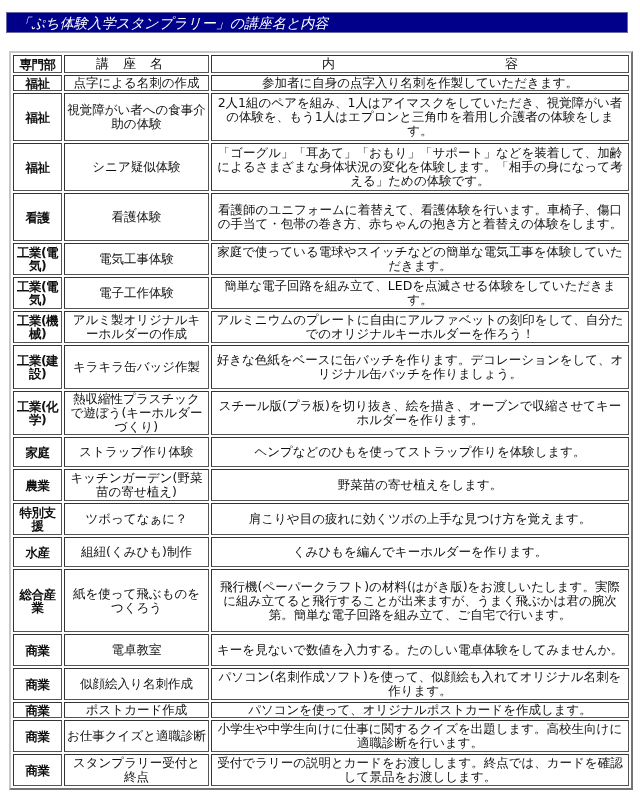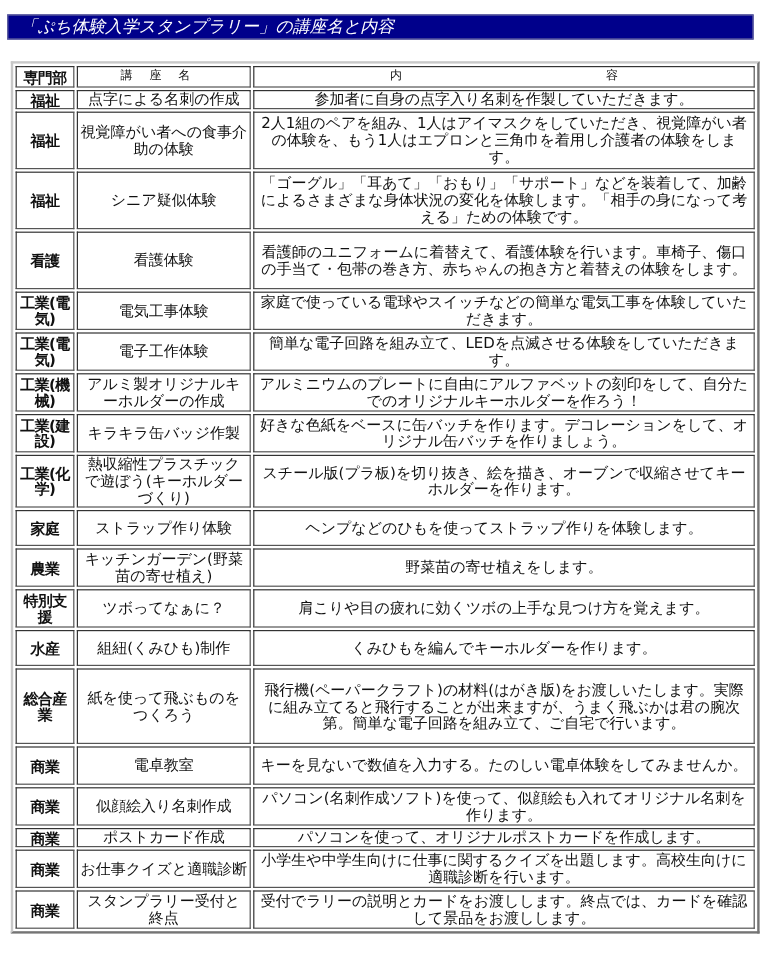--- a/index.html
+++ b/index.html
@@ -7,21 +7,21 @@
          font-family: "DejaVu Sans", "Liberation Sans", sans-serif; color: #111; }
   .title-bar { position: absolute; left: 6px; top: 12px; width: 622px; height: 21px;
                background: #00008b; border: 1px solid #6a6aa0; color: #fff;
                font-size: 14px; line-height: 21px; padding-left: 10px; box-sizing: border-box; white-space: nowrap; font-style: italic; }
   .tbl-wrap { position: absolute; left: 9px; top: 51px; width: 624px;
               border: 2px outset #c8c8c8; background: #fff; box-sizing: border-box; }
   table { border-collapse: separate; border-spacing: 2px; width: 100%; table-layout: fixed; }
   td, th { border: 1px solid #555; border-top-color:#333; border-left-color:#333;
            font-weight: normal; font-size: 12.5px; line-height: 14px; padding: 0 2px;
            vertical-align: middle; overflow: hidden; text-align: center; }
-  th { font-size: 10px; height: 16px; }
+  th { font-size: 13px; height: 16px; }
   col.c1 { width: 49px; } col.c2 { width: 145px; }
   .dept { text-align: center; font-size: 12.5px; line-height: 13px; letter-spacing: -0.5px; font-weight: bold; }
   .th-course span, .th-content span { display:inline-block; }
   .th-course { text-align: center; letter-spacing: 14px; }
   .th-content { text-align: center; }
   .th-content .gap { width: 170px; display:inline-block; }
   .watermark { position: absolute; right: 10px; bottom: 9px; font-family: "DejaVu Sans", sans-serif;
                font-weight: bold; font-size: 22px; color: rgba(90,90,90,0.85); letter-spacing: -0.5px; }
   .watermark small { position:absolute; right: 4px; top: -6px; font-size: 5px; font-weight: normal; color:#666; letter-spacing:0; }
 </style>
@@ -75,21 +75,21 @@
         <tr style="height: 32px;">
           <td class="dept">工業(電気)</td>
           <td>電子工作体験</td>
           <td>簡単な電子回路を組み立て、LEDを点滅させる体験をしていただきます。</td>
         </tr>
         <tr style="height: 32px;">
           <td class="dept">工業(機械)</td>
           <td>アルミ製オリジナルキーホルダーの作成</td>
           <td>アルミニウムのプレートに自由にアルファベットの刻印をして、自分たでのオリジナルキーホルダーを作ろう！</td>
         </tr>
-        <tr style="height: 32px;">
+        <tr style="height: 44px;">
           <td class="dept">工業(建設)</td>
           <td>キラキラ缶バッジ作製</td>
           <td>好きな色紙をベースに缶バッチを作ります。デコレーションをして、オリジナル缶バッチを作りましょう。</td>
         </tr>
         <tr style="height: 32px;">
           <td class="dept">工業(化学)</td>
           <td>熱収縮性プラスチックで遊ぼう(キーホルダーづくり)</td>
           <td>スチール版(プラ板)を切り抜き、絵を描き、オーブンで収縮させてキーホルダーを作ります。</td>
         </tr>
         <tr style="height: 30px;">

